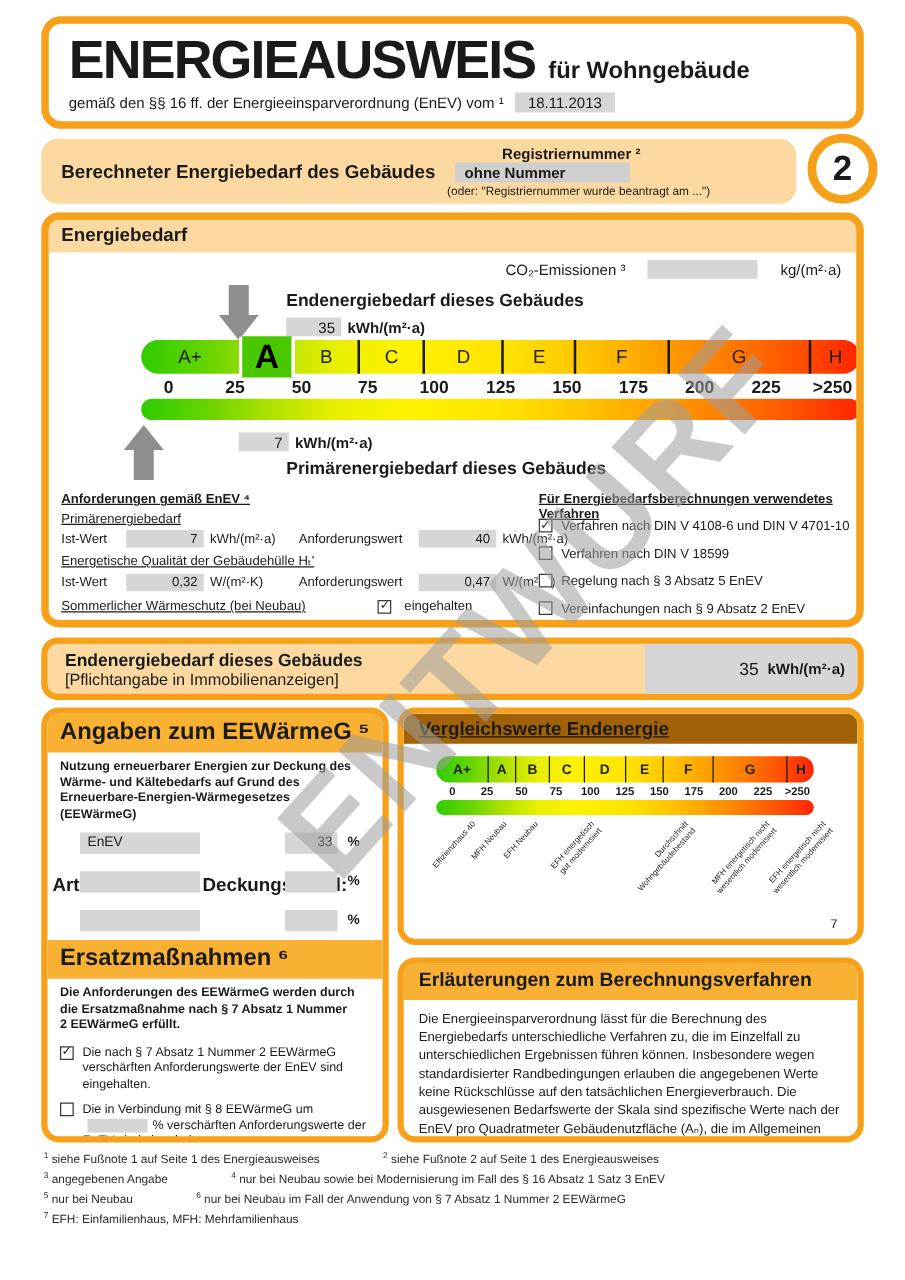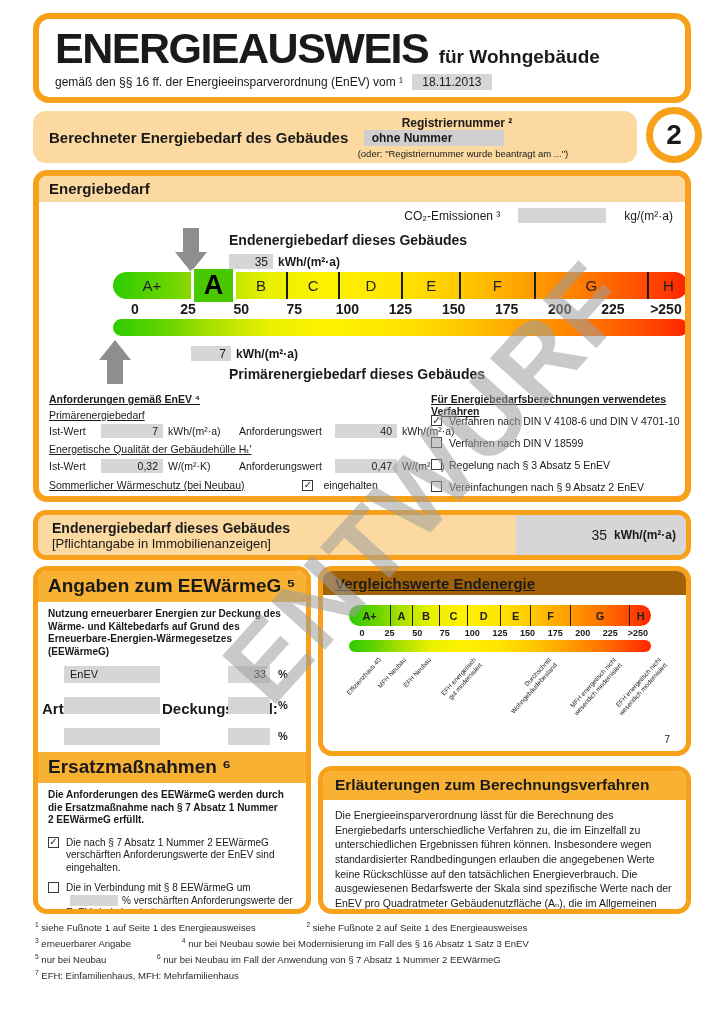--- a/index.html
+++ b/index.html
@@ -356,20 +356,20 @@
   </div>
 
   <div class="obox xbox">
     <div class="obar">Erläuterungen zum Berechnungsverfahren</div>
     <div class="xbody">Die Energieeinsparverordnung lässt für die Berechnung des Energiebedarfs unterschiedliche Verfahren zu, die im Einzelfall zu unterschiedlichen Ergebnissen führen können. Insbesondere wegen standardisierter Randbedingungen erlauben die angegebenen Werte keine Rückschlüsse auf den tatsächlichen Energieverbrauch. Die ausgewiesenen Bedarfswerte der Skala sind spezifische Werte nach der EnEV pro Quadratmeter Gebäudenutzfläche (Aₙ), die im Allgemeinen größer ist als die Wohnfläche des Gebäudes.</div>
   </div>
 
   <div class="foot">
     <span class="fn"><span class="sup">1</span> <span>siehe Fußnote 1 auf Seite 1 des Energieausweises</span></span>
     <span class="fn"><span class="sup">2</span> <span>siehe Fußnote 2 auf Seite 1 des Energieausweises</span></span>
-    <span class="fn"><span class="sup">3</span> <span>erneuerbarer Angabe</span></span>
+    <span class="fn"><span class="sup">3</span> <span>angegebenen Angabe</span></span>
     <span class="fn"><span class="sup">4</span> <span>nur bei Neubau sowie bei Modernisierung im Fall des § 16 Absatz 1 Satz 3 EnEV</span></span>
     <span class="fn"><span class="sup">5</span> <span>nur bei Neubau</span></span>
     <span class="fn"><span class="sup">6</span> <span>nur bei Neubau im Fall der Anwendung von § 7 Absatz 1 Nummer 2 EEWärmeG</span></span>
     <span class="fn"><span class="sup">7</span> <span>EFH: Einfamilienhaus, MFH: Mehrfamilienhaus</span></span>
   </div>
 
 </div>
 
 </body></html>

